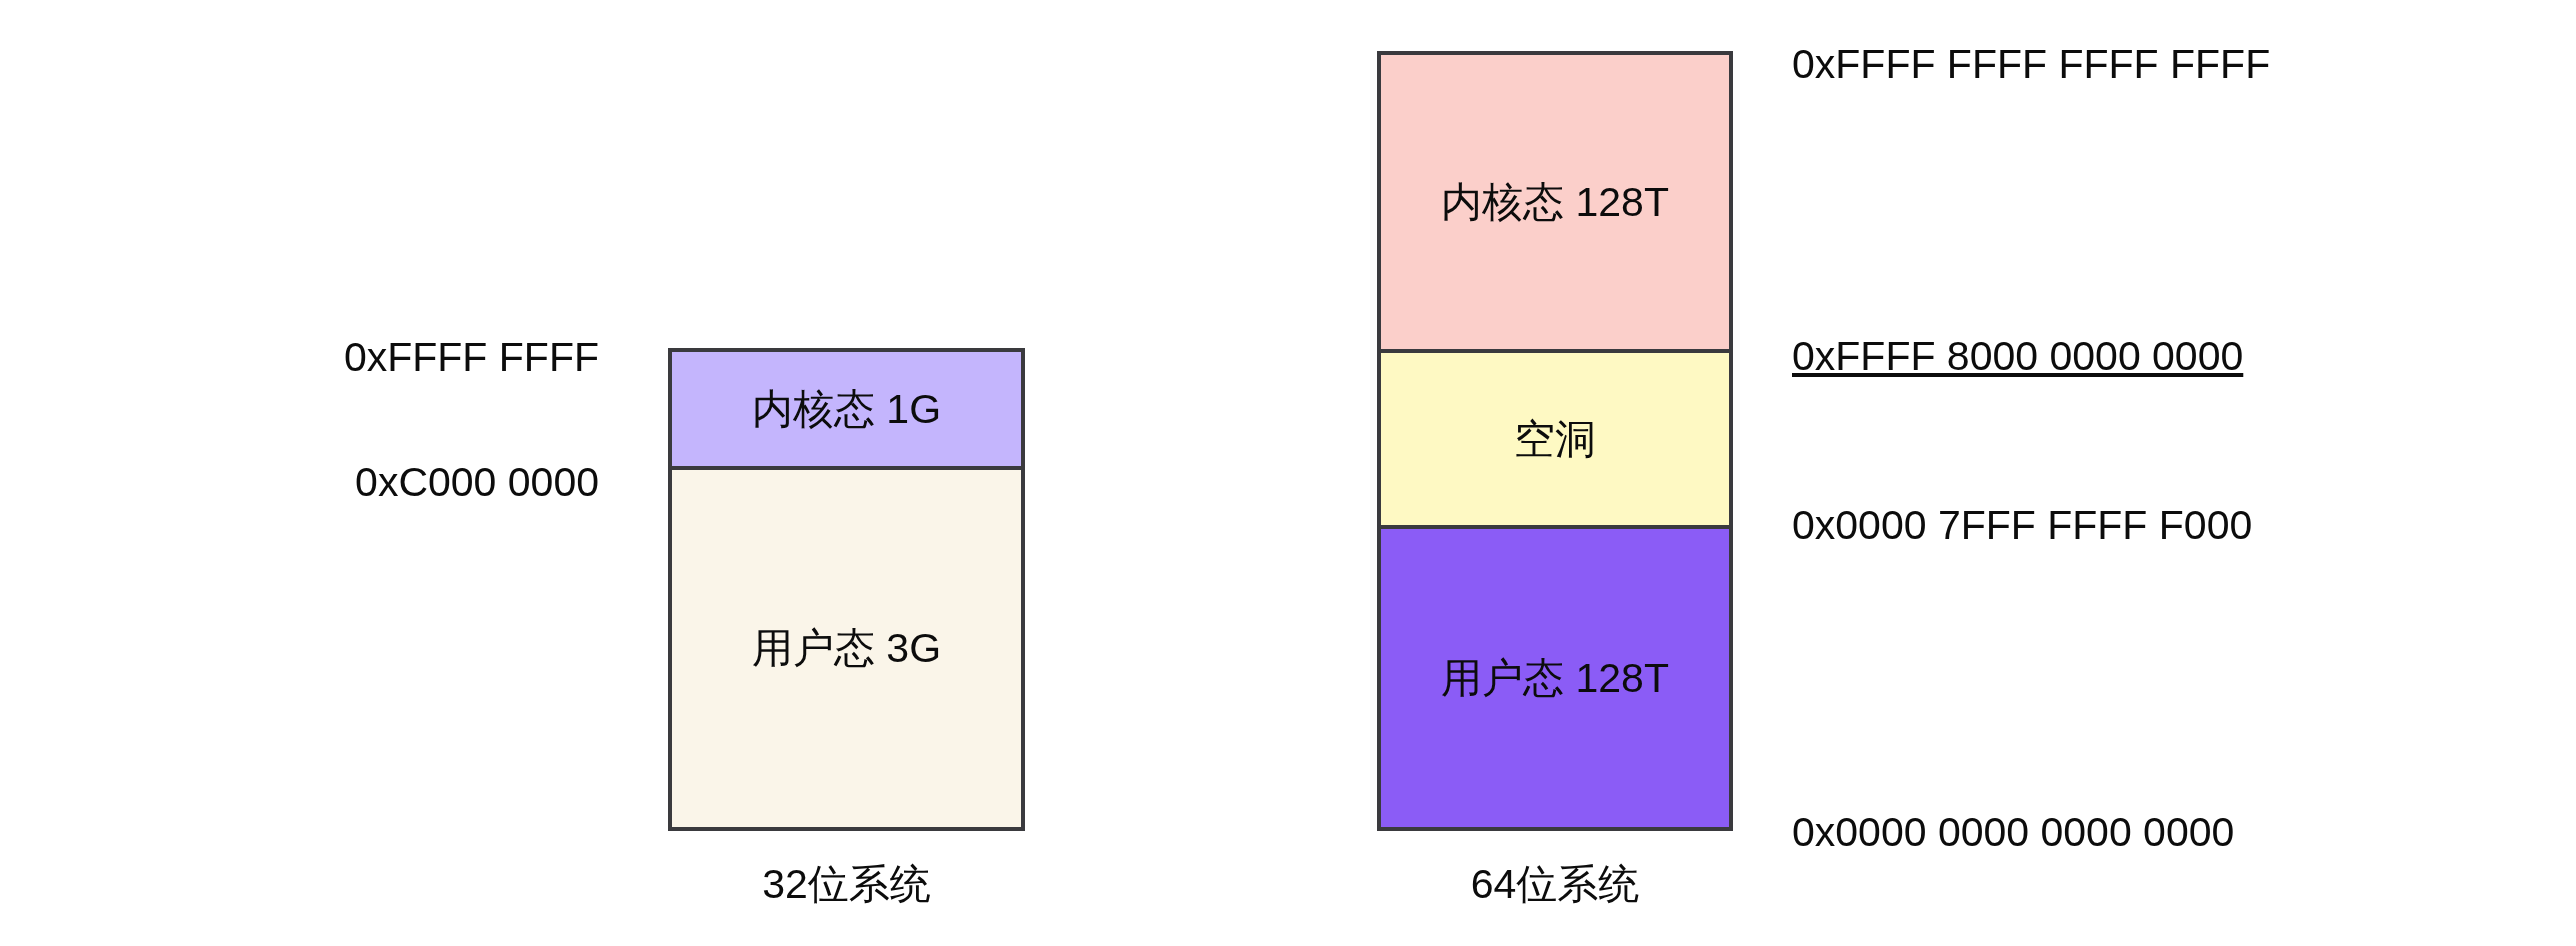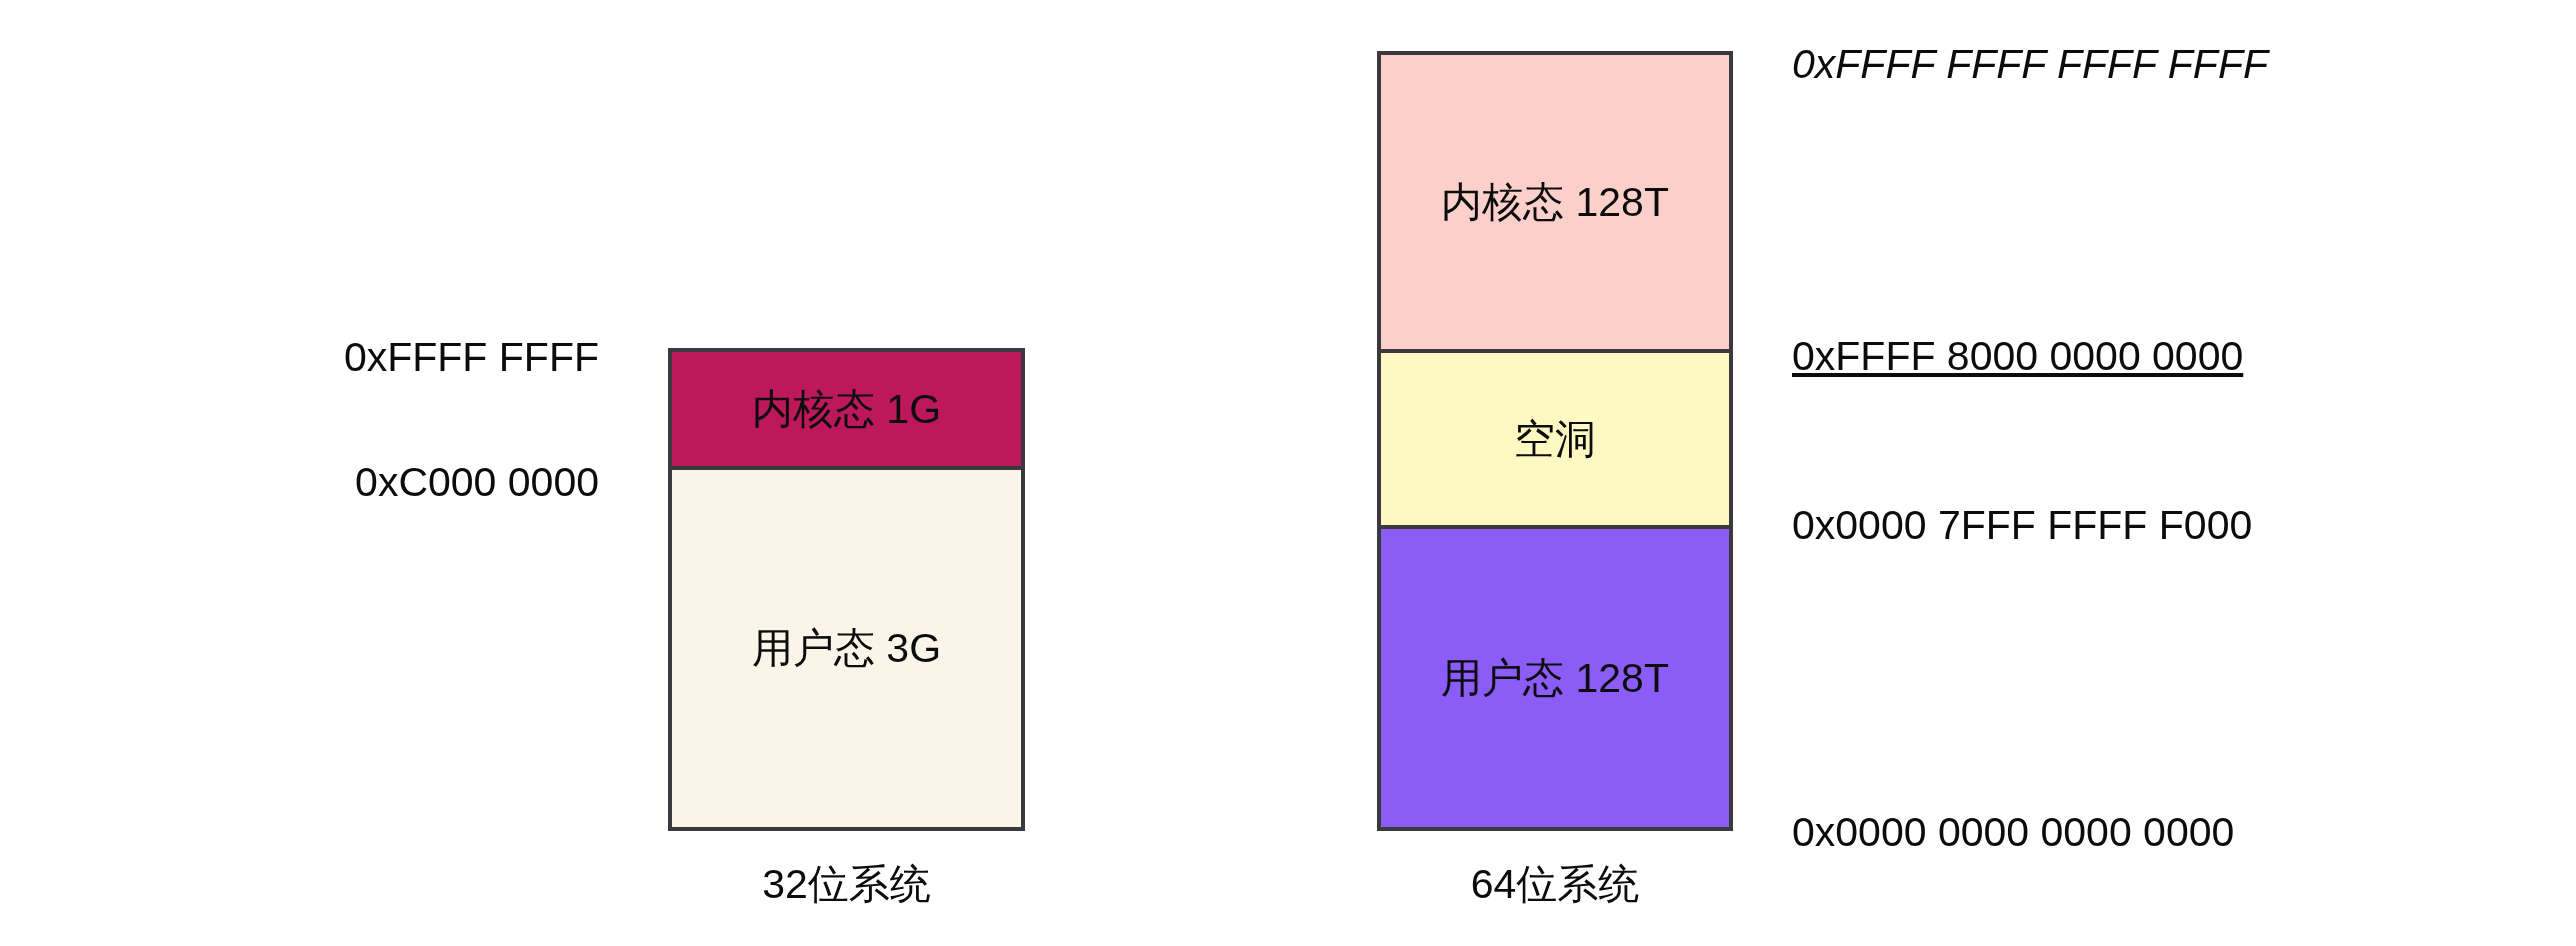--- a/index.html
+++ b/index.html
@@ -54,21 +54,21 @@
     position: absolute;
     font-size: 41px;
     line-height: 49px;
     white-space: nowrap;
   }
   .addr-left  { right: 1977px; text-align: right; }
   .addr-right { left: 1792px;  text-align: left; }
   .a32-0 { top: 333px; }
   .a32-1 { top: 458px; }
   .a32-2 { top: 808px; }
-  .a64-0 { top: 40px; font-style: italic;  }
+  .a64-0 { top: 40px;  }
   .a64-1 { top: 332px; text-decoration: underline; }
   .a64-2 { top: 501px; }
   .a64-3 { top: 808px; }
 
   
   .caption {
     position: absolute;
     font-size: 41px;
     line-height: 49px;
     text-align: center;
@@ -79,21 +79,21 @@
 </style>
 </head>
 <body>
 
 <div class="page">
 
   <div class="addr addr-left a32-0">0xFFFF FFFF</div>
   <div class="addr addr-left a32-1">0xC000 0000</div>
 
   <div class="box box32">
-    <div class="sec s32-kernel" style="background-color: #be185d;">
+    <div class="sec s32-kernel" style="background-color: #c4b5fd;">
       <span class="sec-label">内核态 1G</span>
     </div>
     <div class="sec s32-user" style="background-color: rgb(250, 245, 233);">
       <span class="sec-label">用户态 3G</span>
     </div>
   </div>
 
   <div class="caption cap32">32位系统</div>
 
   <div class="box box64">

